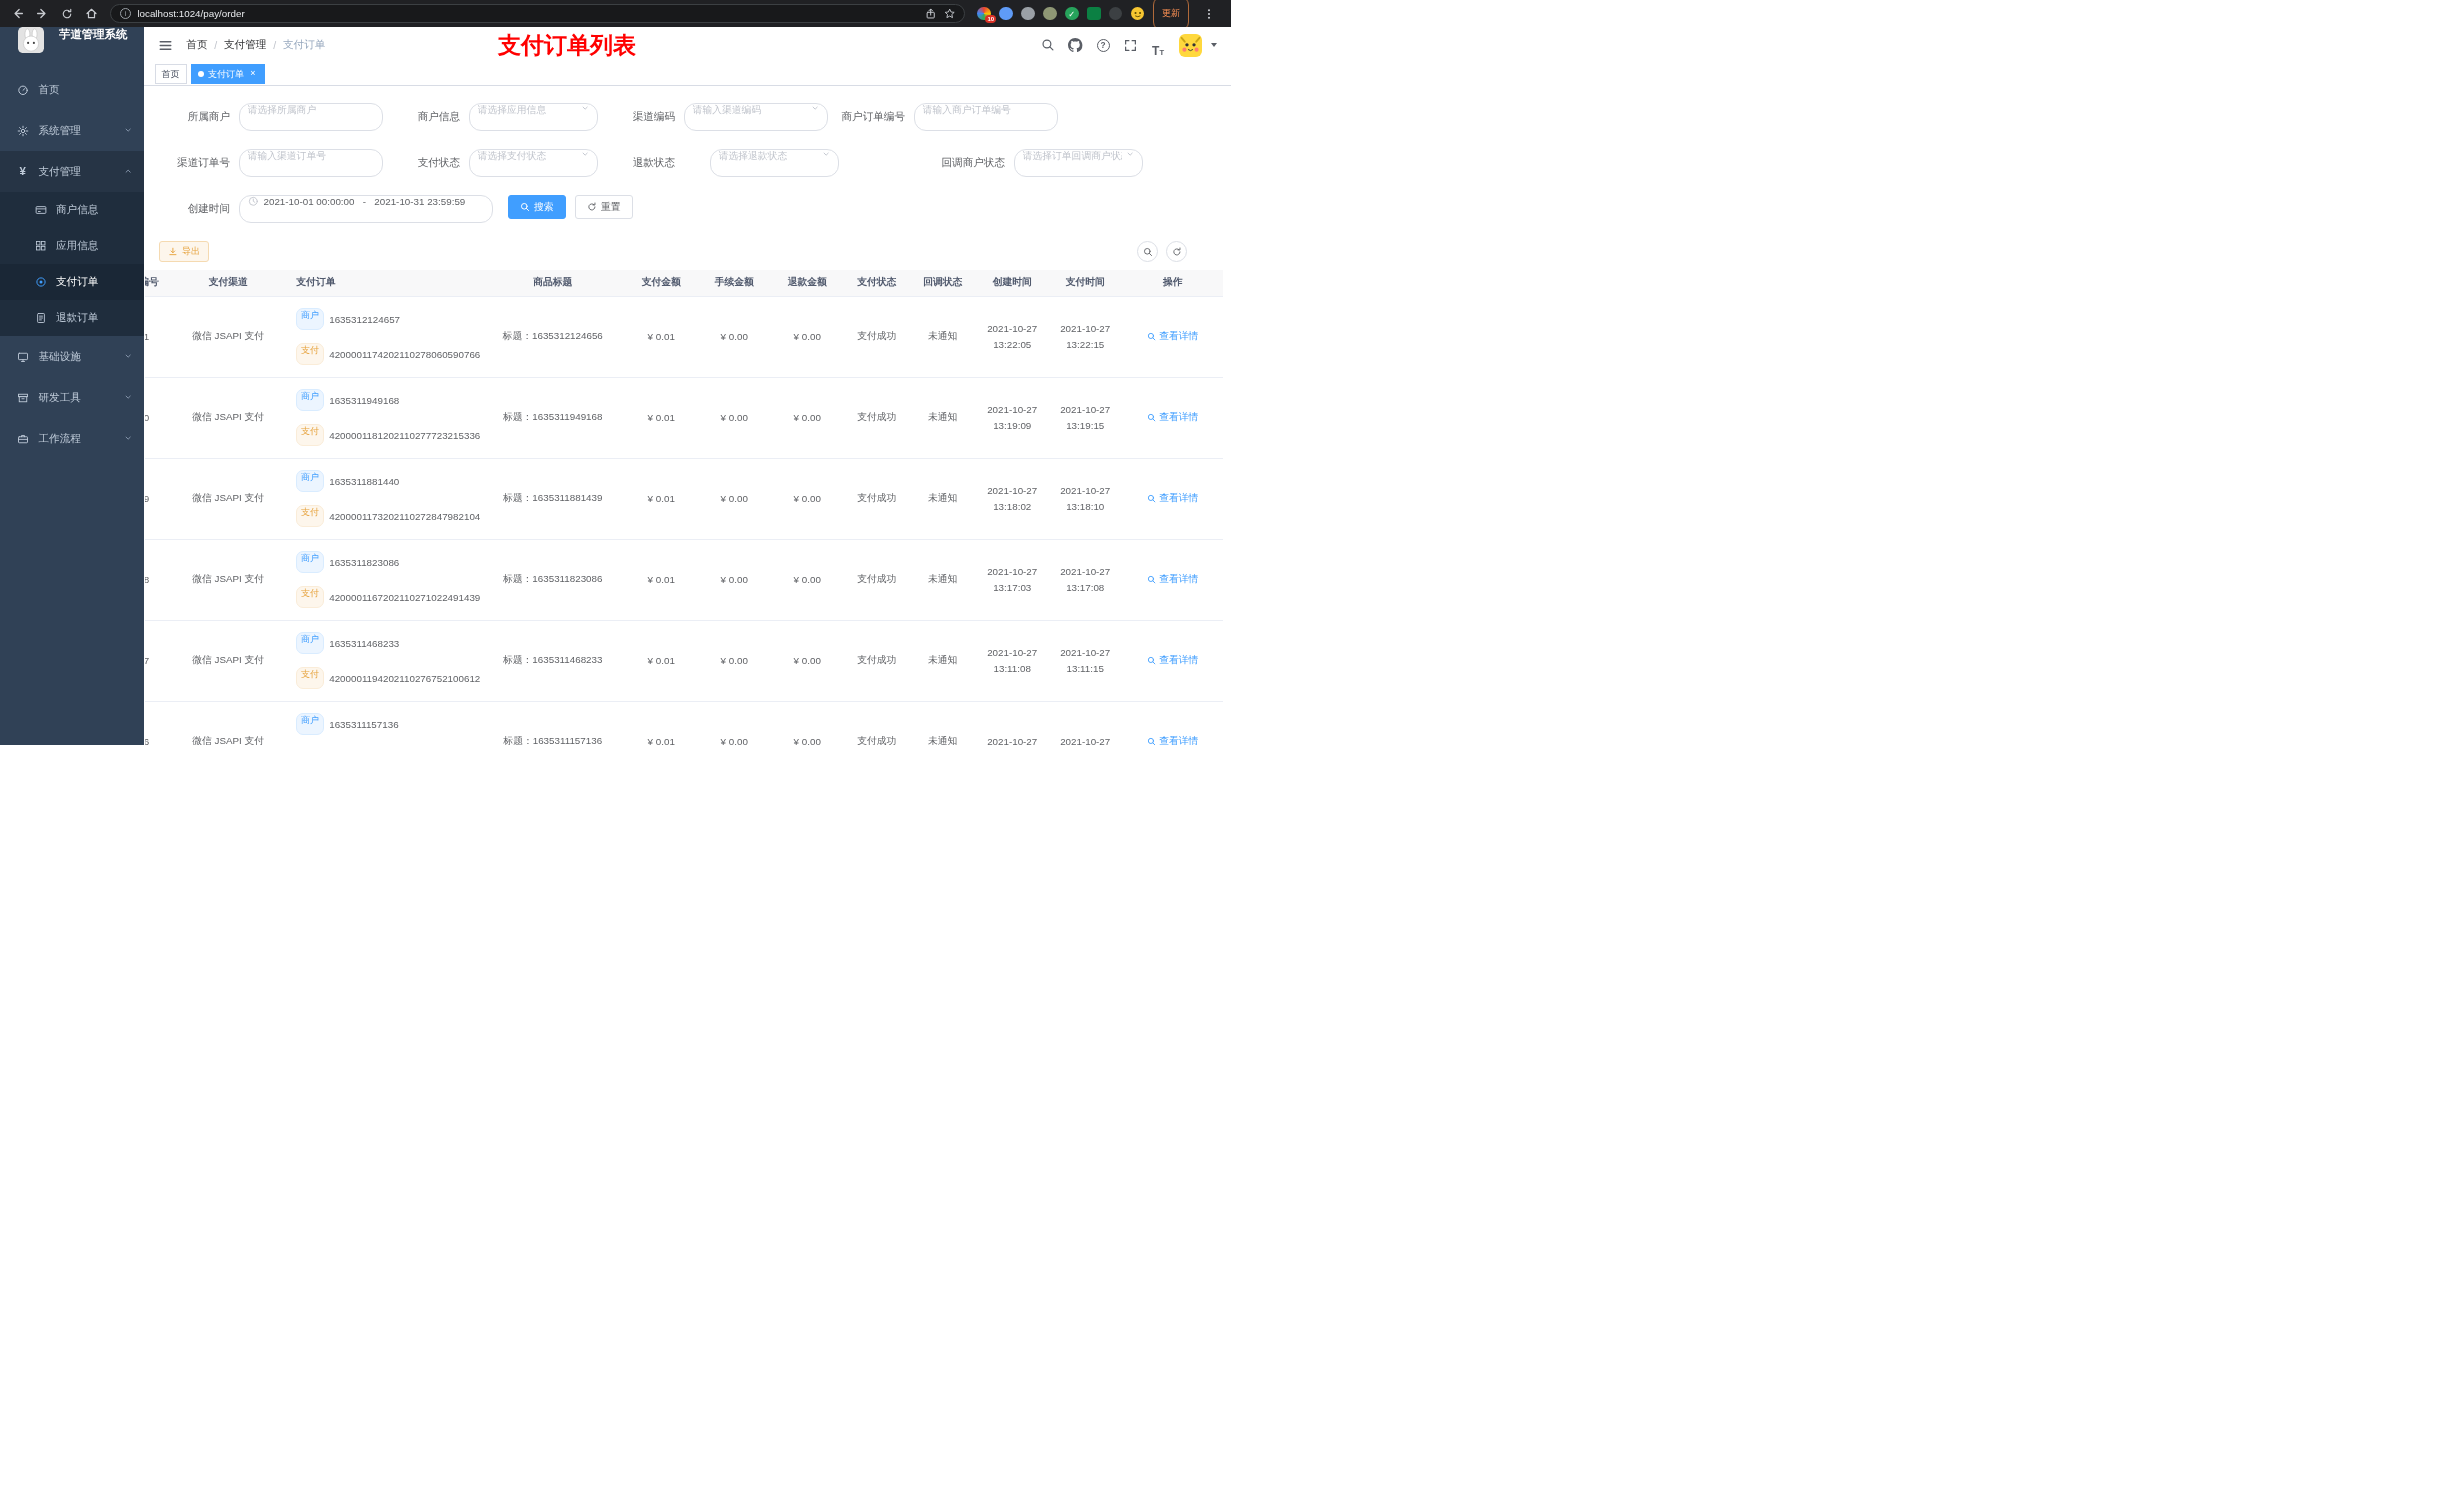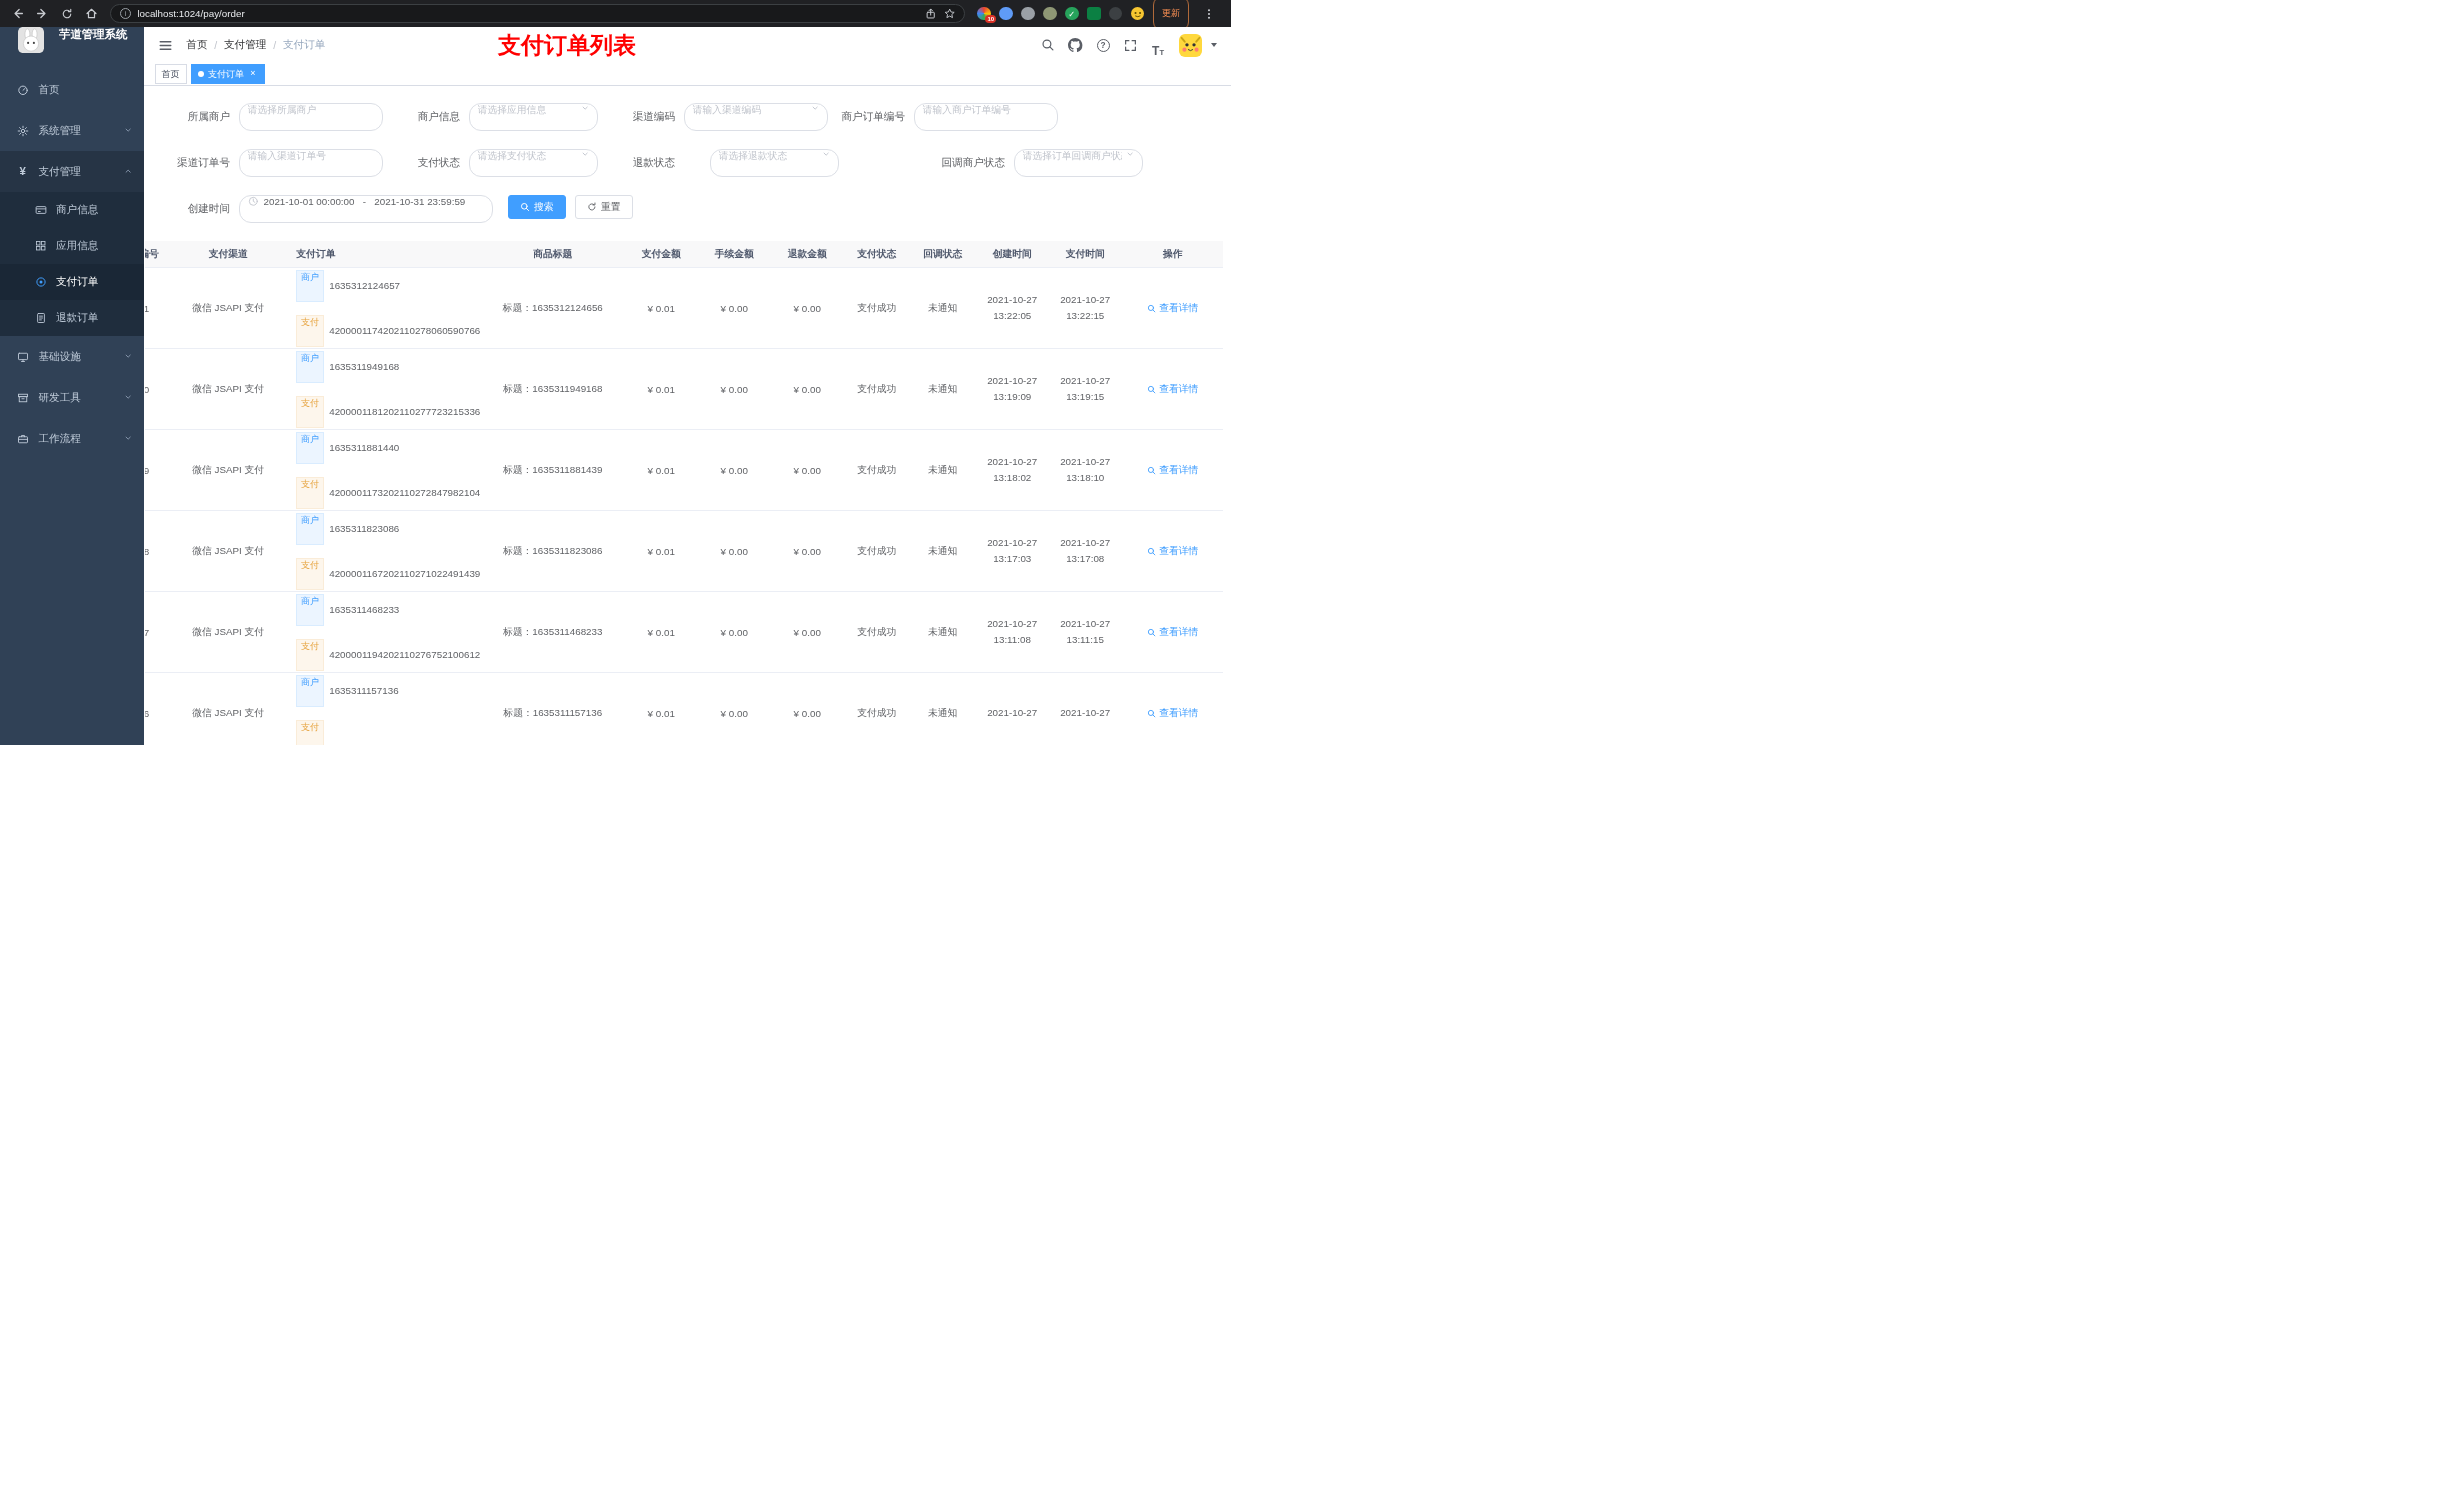--- a/index.html
+++ b/index.html
@@ -90,21 +90,21 @@
   .tgrid{display:grid;grid-template-columns:42px 121px 192px 144px 73px 73px 73px 66px 66px 73px 73px 102px}
   .thead{height:27px;align-items:center;background:#f8f8f9;border-bottom:0.8px solid #ebeef5;font-weight:700;color:#515a6e;font-size:9.8px}
   .th{text-align:center;padding:0 3px;white-space:nowrap}
   .th.left{text-align:left;padding-left:7.6px}
   .th.right{text-align:right;padding-right:9px}
   .trow{height:81px;align-items:center;border-bottom:0.8px solid #ebeef5;font-size:9.8px;color:#606266;background:#fff}
   .td{text-align:center;padding:0 3px;white-space:nowrap}
   .c-id{padding-right:9px}
   .c-order{text-align:left;padding-left:7.6px;display:flex;flex-direction:column;gap:13px;justify-content:center;height:100%}
   .order-line{display:flex;align-items:center;gap:5.3px;white-space:nowrap}
-  .badge{height:32px;line-height:13.6px;padding:0 3.8px;border-radius:0;font-size:9px;border:0.8px solid;flex-shrink:0}
+  .badge{height:22px;line-height:13.6px;padding:0 3.8px;border-radius:7px;font-size:9px;border:0.8px solid;flex-shrink:0}
   .badge-blue{color:#409eff;background:#ecf5ff;border-color:#d9ecff}
   .badge-orange{color:#e6a23c;background:#fdf6ec;border-color:#faecd8}
   .c-time div{line-height:16px}
   .detail-link{color:#409eff;display:inline-flex;align-items:center;gap:3px;font-size:9.8px;text-decoration:none;cursor:pointer}
 </style>
 </head>
 <body>
 
 <div class="chrome">
   <span class="nav-ico">
@@ -484,20 +484,42 @@
         </button>
         <button class="btn">
           <svg width="9.8" height="9.8" viewBox="0 0 16 16" fill="none" stroke="currentColor" stroke-width="1.5" stroke-linecap="round" stroke-linejoin="round">
               <path d="M13 8a5 5 0 1 1-1.7-3.75"></path>
               <polyline points="13,1.6 13,4.8 9.8,4.8"></polyline>
             </svg>
           <span>重置</span>
         </button>
       </div>
 
+      <div class="toolbar">
+        <button class="btn-export">
+          <svg width="9.8" height="9.8" viewBox="0 0 16 16" fill="none" stroke="currentColor" stroke-width="1.5" stroke-linecap="round" stroke-linejoin="round">
+              <path d="M8 2v7M5 6.5 8 9.5l3-3M3 12.5h10"></path>
+            </svg>
+          <span>导出</span>
+        </button>
+        <div class="mini-circles">
+          <span class="circle-btn">
+            <svg width="9.8" height="9.8" viewBox="0 0 16 16" fill="none" stroke="currentColor" stroke-width="1.5" stroke-linecap="round">
+                <circle cx="7" cy="7" r="4.6"></circle>
+                <path d="M10.4 10.4 14 14"></path>
+              </svg>
+          </span>
+          <span class="circle-btn">
+            <svg width="9.8" height="9.8" viewBox="0 0 16 16" fill="none" stroke="currentColor" stroke-width="1.5" stroke-linecap="round" stroke-linejoin="round">
+                <path d="M13 8a5 5 0 1 1-1.7-3.75"></path>
+                <polyline points="13,1.6 13,4.8 9.8,4.8"></polyline>
+              </svg>
+          </span>
+        </div>
+      </div>
 
       <div class="table-wrap">
         <div class="tinner">
           <div class="tgrid thead">
             <div class="th right">编号</div>
             <div class="th">支付渠道</div>
             <div class="th left">支付订单</div>
             <div class="th">商品标题</div>
             <div class="th">支付金额</div>
             <div class="th">手续金额</div>

